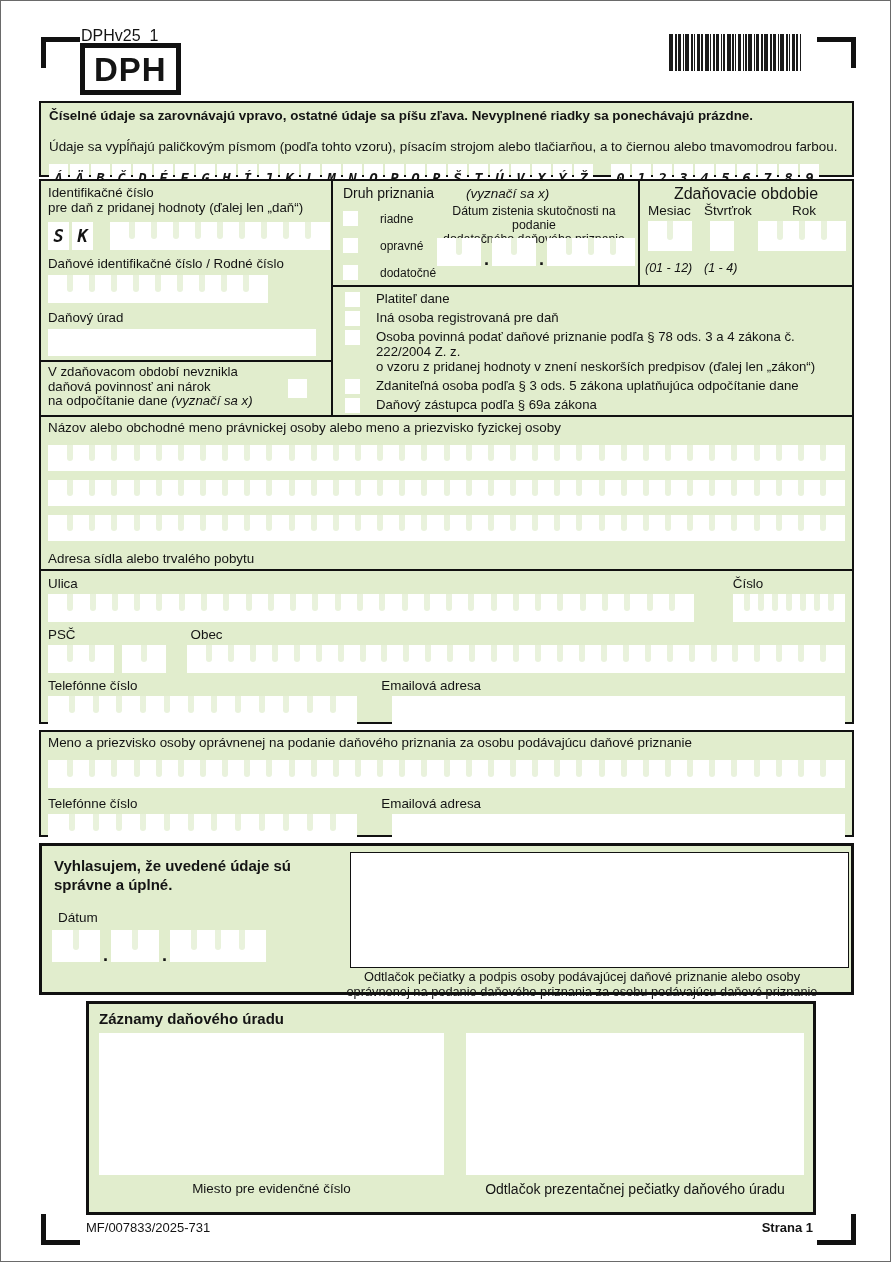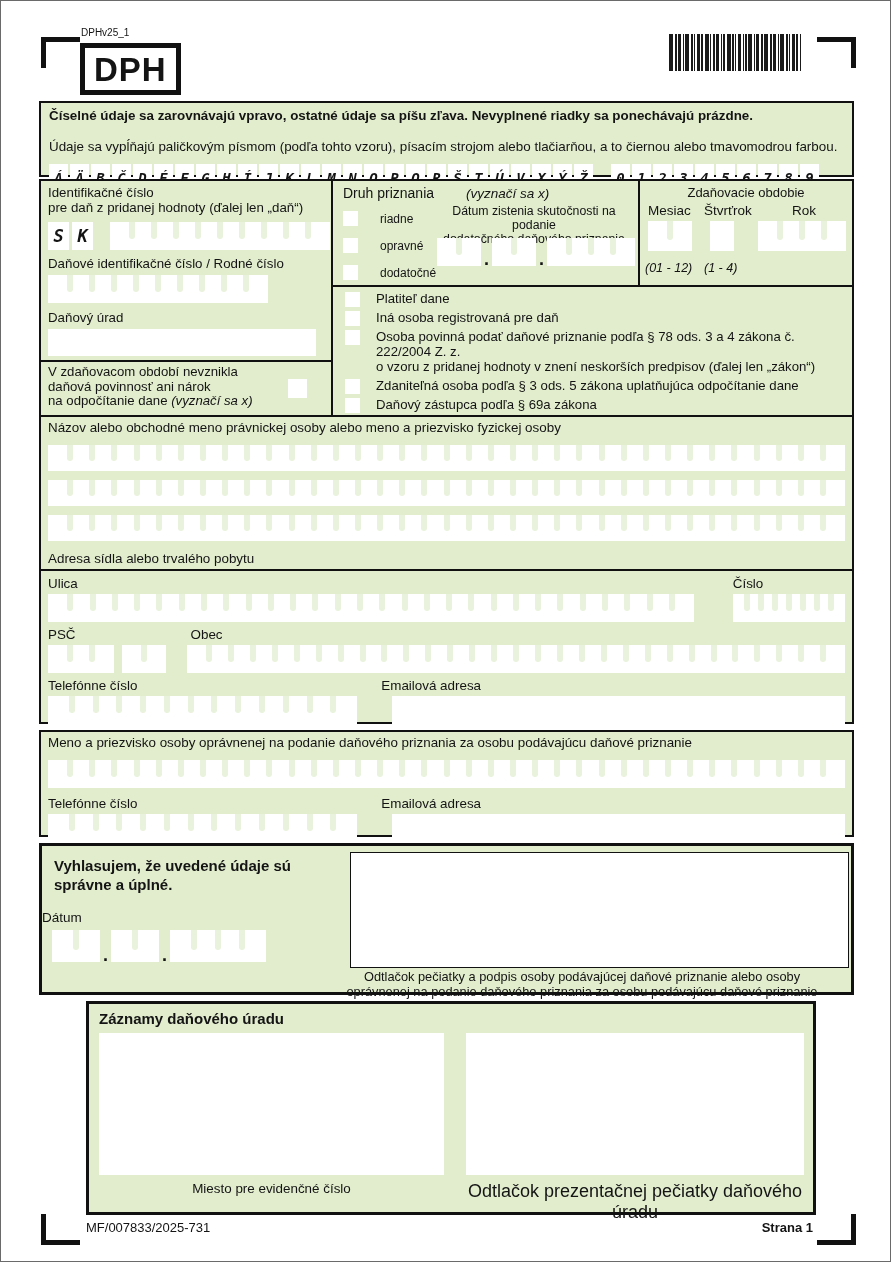--- a/index.html
+++ b/index.html
@@ -13,21 +13,21 @@
     border:1px solid #6a6a6a;box-sizing:border-box;
     font-family:"Liberation Sans", sans-serif;color:var(--ink);overflow:hidden;
   }
   
   .bracket{position:absolute;width:34px;height:26px;}
   .b-tl{left:40px;top:36px;border-top:5px solid #111;border-left:5px solid #111;}
   .b-tr{left:816px;top:36px;border-top:5px solid #111;border-right:5px solid #111;}
   .b-bl{left:40px;top:1213px;border-bottom:5px solid #111;border-left:5px solid #111;}
   .b-br{left:816px;top:1213px;border-bottom:5px solid #111;border-right:5px solid #111;}
   
-  .version{position:absolute;left:80px;top:26px;font-size:10px;}
+  .version{position:absolute;left:80px;top:26px;font-size:16px;}
   .logo{position:absolute;left:79px;top:42px;border:5px solid #111;font-weight:bold;
         font-size:33px;line-height:1;padding:5px 9px 4px;letter-spacing:1px;}
   .title{position:absolute;left:195px;top:32px;width:530px;text-align:center;
          font-weight:bold;font-size:25px;line-height:1.12;letter-spacing:.3px;}
   .barcode{position:absolute;left:668px;top:33px;}
   
   .band{position:absolute;left:38px;width:815px;background:var(--green);
         border:2px solid #111;box-sizing:border-box;}
   .lbl{font-size:13.3px;line-height:15px;}
   .it{font-style:italic;}
@@ -69,21 +69,21 @@
   .druh-head{padding:4px 0 0 10px;font-size:14px;}
   .druh-head .it{margin-left:28px;font-size:13.5px;}
   .opt{display:flex;align-items:center;margin:10px 0 0 10px;font-size:12px;}
   .opt .cb{margin-right:22px;}
   .date-note{position:absolute;left:100px;top:23px;width:202px;text-align:center;
              font-size:12.3px;line-height:14px;}
   .druh-date{position:absolute;left:104px;top:57px;}
   .druh-date .c{width:22px;}
   .druh-date .comb{height:28px;}
   .period{flex:1;border-left:2px solid #111;box-sizing:border-box;position:relative;}
-  .period-title{text-align:center;font-size:13px;padding-top:4px;}
+  .period-title{text-align:center;font-size:16px;padding-top:4px;}
   .p-lab{position:absolute;top:22px;font-size:13.5px;}
   .p-comb{position:absolute;top:40px;height:30px;}
   .p-range{position:absolute;top:80px;font-size:12.5px;font-style:italic;}
   .decl-types{position:relative;flex:1;padding:1px 0 0 12px;box-sizing:border-box;}
   .dt-row{display:flex;align-items:flex-start;margin-top:3px;font-size:13.2px;line-height:15.2px;}
   .dt-row .cb{margin:1px 16px 0 0;}
   .dt-note{position:absolute;right:10px;bottom:5px;font-size:13.2px;font-style:italic;}
   
   .sec-name{top:414px;height:309px;padding:3px 7px;}
   .sec-title{font-size:13.4px;line-height:16px;}
@@ -101,35 +101,35 @@
   .obec-comb{width:662px;height:28px;margin-left:21px;}
   .lab-obec{margin-left:115px;}
   .phone-comb{width:310px;height:28px;}
   .email-box{width:454px;height:28px;margin-left:35px;}
   .lab-email{margin-left:244px;}
   
   .sec-auth{top:729px;height:107px;padding:3px 7px;}
   
   .sec-decl{top:842px;height:152px;border-width:3px;}
   .decl-state{position:absolute;left:12px;top:10px;font-weight:bold;font-size:15px;line-height:19px;}
-  .decl-datelab{position:absolute;left:0;top:64px;font-size:13.5px;}
+  .decl-datelab{position:absolute;left:16px;top:64px;font-size:13.5px;}
   .decl-date{position:absolute;left:10px;top:84px;}
   .decl-date .c{width:24px;}
   .decl-date .comb{height:32px;}
   .stamp-box{position:absolute;left:308px;top:6px;width:497px;height:114px;background:#fff;
              border:1px solid #111;}
   .stamp-cap{position:absolute;left:255px;top:124px;width:570px;text-align:center;
              font-size:12.8px;line-height:14.5px;}
   
   .sec-records{left:85px;top:1000px;width:730px;height:214px;border-width:3px;}
   .rec-title{font-weight:bold;font-size:15px;padding:6px 0 0 10px;}
   .rec-box-l{position:absolute;left:10px;top:29px;width:345px;height:142px;background:#fff;}
   .rec-box-r{position:absolute;left:377px;top:29px;width:338px;height:142px;background:#fff;}
   .rec-cap-l{position:absolute;left:10px;top:177px;width:345px;text-align:center;font-size:13.4px;}
-  .rec-cap-r{position:absolute;left:377px;top:177px;width:338px;text-align:center;font-size:18px;}
+  .rec-cap-r{position:absolute;left:377px;top:177px;width:338px;text-align:center;font-size:14px;}
   
   .foot-left{position:absolute;left:85px;top:1219px;font-size:13px;}
   .foot-right{position:absolute;left:680px;top:1219px;width:132px;text-align:right;
               font-weight:bold;font-size:13px;}
 </style>
 </head>
 <body>
 
 <div class="page">
 

